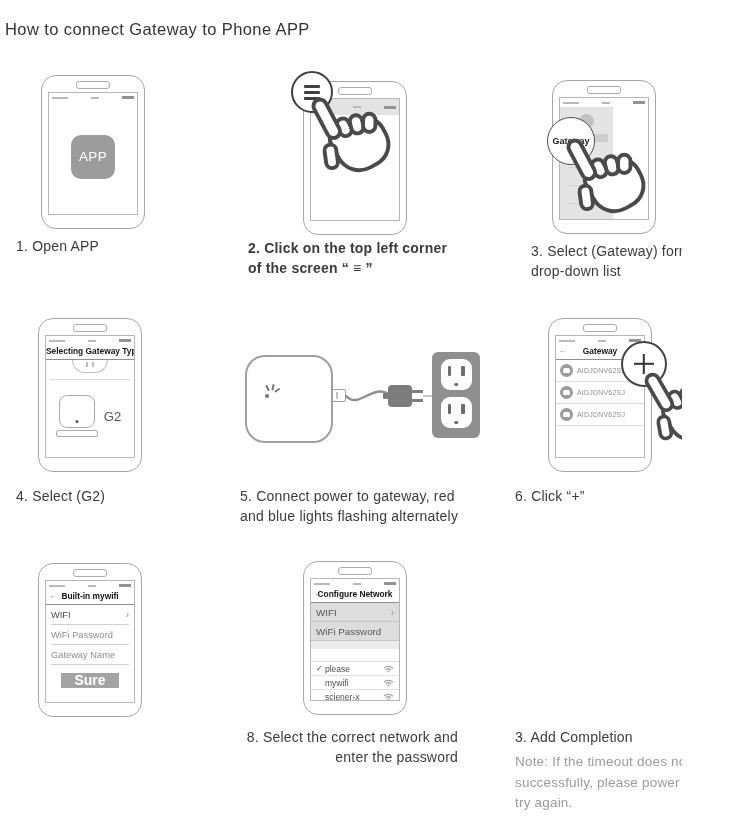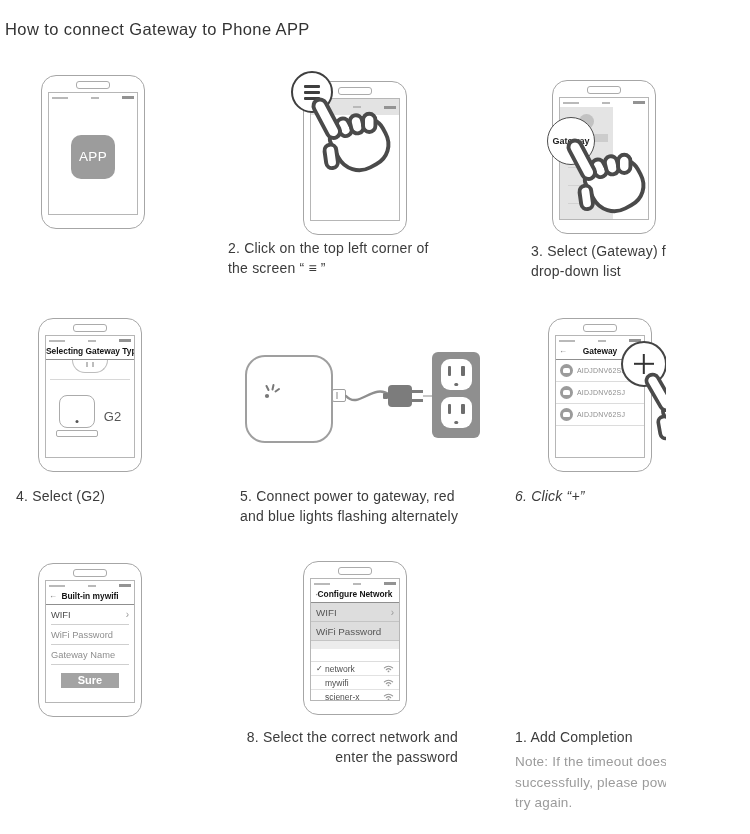--- a/index.html
+++ b/index.html
@@ -1,17 +1,17 @@
 <!DOCTYPE html>
 <html><head>
 <meta charset="utf-8">
 <style>
   html,body{margin:0;padding:0;background:#fff;}
   .canvas{position:relative;width:666px;height:834px;background:#fff;overflow:hidden;
-          font-family:"Liberation Sans", sans-serif;}
+          font-family:"Liberation Sans", sans-serif;padding-left:16px;}
   .title{position:absolute;left:5px;top:20px;font-size:16.5px;color:#333;letter-spacing:.4px;}
   .cap{position:absolute;font-size:14px;color:#3b3b3b;line-height:1.45;letter-spacing:.2px;}
   .note{margin-top:5px;font-size:13.5px;color:#9b9b9b;line-height:1.5;}
 
   
   .phone{position:absolute;width:102px;height:152px;background:#fff;border:1.5px solid #a6a6a6;border-radius:15px;}
   .speaker{position:absolute;top:5px;left:50%;transform:translateX(-50%);width:32px;height:6px;
            border:1px solid #ababab;border-radius:3px;background:#fff;}
   .screen{position:absolute;top:16px;left:6px;right:6px;bottom:13px;border:1px solid #b6b6b6;overflow:hidden;background:#fff;}
   .sb{height:9px;display:flex;align-items:center;justify-content:space-between;padding:0 3px;box-sizing:border-box;}
@@ -87,21 +87,21 @@
   .plus-circle::before,.plus-circle::after{content:"";position:absolute;left:50%;top:50%;background:#333;}
   .plus-circle::before{width:20px;height:2.4px;transform:translate(-50%,-50%);}
   .plus-circle::after{width:2.4px;height:20px;transform:translate(-50%,-50%);}
   .p6 .hand{left:88px;top:42px;width:80px;height:92px;transform:rotate(-30deg);}
 
   
   .frow{display:flex;justify-content:space-between;align-items:center;margin:0 5px;height:19px;
         border-bottom:1px solid #cfcfcf;font-size:9.3px;color:#8e8e8e;}
   .frow .lbl1{color:#4a4a4a;}
   .chev{color:#9a9a9a;font-size:10px;}
-  .sure{margin:8px auto 0;width:58px;height:15px;background:#a3a3a3;color:#fff;font-size:11px;
+  .sure{margin:8px auto 0;width:58px;height:15px;background:#a3a3a3;color:#fff;font-size:14px;
         font-weight:bold;text-align:center;line-height:15px;}
 
   
   .grayblk{background:#dddddd;}
   .grayblk .frow{border-bottom:1px solid #c4c4c4;margin:0;padding:0 5px;height:18px;font-size:9.8px;color:#6c6c6c;}
   .grayblk .frow .lbl1{color:#565656;}
   .ghost{height:8px;background:#ececec;}
   .gap8{height:12px;}
   .netlist{border-top:1px solid #ddd;}
   .nrow{display:flex;align-items:center;height:13px;padding:0 5px;border-bottom:1px solid #e2e2e2;font-size:8.5px;color:#4f4f4f;}
@@ -143,40 +143,41 @@
     <div class="speaker"></div>
     <div class="screen">
       <div class="sb">
           <i class="l"></i>
           <i class="m"></i>
           <i class="r"></i>
         </div>
       <div class="app-badge">APP</div>
     </div>
   </div>
+  <div class="cap" style="left:16px;top:236px;width:190px;">1. Open APP</div>
 
   <div class="phone p2" style="left:303px;top:81px;">
     <div class="speaker"></div>
     <div class="screen">
       <div class="sb">
           <i class="l"></i>
           <i class="m"></i>
           <i class="r"></i>
         </div>
     </div>
     <div class="menu-circle">
         <i></i>
         <i></i>
         <i></i>
       </div>
     <svg class="hand" viewBox="0 0 130 150">
         <use href="#hand-sym"></use>
       </svg>
   </div>
-  <div class="cap" style="left:228px;top:238px;width:212px;">2. Click on the top left corner of the screen “ ≡ ”</div>
+  <div class="cap" style="left:248px;top:238px;width:212px;font-weight:bold;">2. Click on the top left corner of the screen “ ≡ ”</div>
 
   <div class="phone p3" style="left:552px;top:80px;">
     <div class="speaker"></div>
     <div class="screen">
       <div class="sb">
           <i class="l"></i>
           <i class="m"></i>
           <i class="r"></i>
         </div>
       <div class="drawer">
@@ -283,21 +284,21 @@
           <span class="gico"></span>
           <span class="gtxt">AIDJDNV62SJ</span>
         </div>
       </div>
     </div>
     <div class="plus-circle"></div>
     <svg class="hand" viewBox="0 0 130 150">
         <use href="#hand-sym"></use>
       </svg>
   </div>
-  <div class="cap" style="left:515px;top:486px;width:200px;font-style:italic;">6. Click “+”</div>
+  <div class="cap" style="left:515px;top:486px;width:200px;">6. Click “+”</div>
 
   <div class="phone" style="left:38px;top:563px;">
     <div class="speaker"></div>
     <div class="screen">
       <div class="sb">
           <i class="l"></i>
           <i class="m"></i>
           <i class="r"></i>
         </div>
       <div class="head">
@@ -337,21 +338,21 @@
         </div>
         <div class="frow">
           <span class="lbl1">WiFi Password</span>
         </div>
       </div>
       <div class="ghost"></div>
       <div class="gap8"></div>
       <div class="netlist">
         <div class="nrow">
           <span class="chk">✓</span>
-          <span class="nname">network</span>
+          <span class="nname">please</span>
           <svg width="11" height="9" viewBox="0 0 16 12">
               <use href="#wifi-sym"></use>
             </svg>
         </div>
         <div class="nrow">
           <span class="chk"></span>
           <span class="nname">mywifi</span>
           <svg width="11" height="9" viewBox="0 0 16 12">
               <use href="#wifi-sym"></use>
             </svg>
@@ -362,17 +363,17 @@
           <svg width="11" height="9" viewBox="0 0 16 12">
               <use href="#wifi-sym"></use>
             </svg>
         </div>
       </div>
     </div>
   </div>
   <div class="cap" style="left:240px;top:727px;width:218px;text-align:right;">8. Select the correct network and enter the password</div>
 
   <div class="cap" style="left:515px;top:727px;width:228px;">
-    <div>1. Add Completion</div>
+    <div>3. Add Completion</div>
     <div class="note">Note: If the timeout does not bind successfully, please power off and try again.</div>
   </div>
 
 </div>
 
 </body></html>

